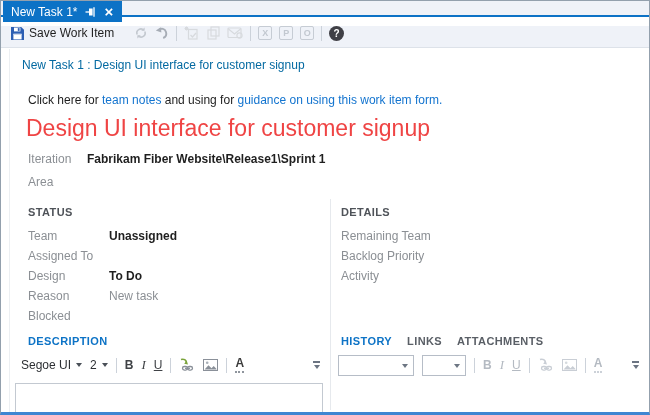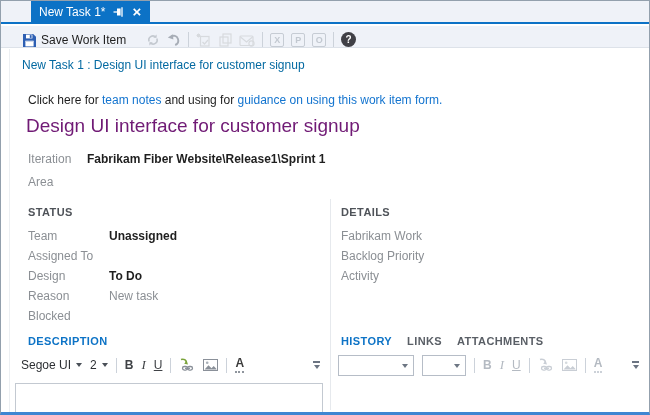--- a/index.html
+++ b/index.html
@@ -2,45 +2,45 @@
 <html><head>
 <meta charset="utf-8">
 <style>
   * { margin:0; padding:0; box-sizing:border-box; }
   body { font-family:"Liberation Sans", sans-serif; background:#fff; }
   .window {
     position:relative; width:650px; height:415px; background:#fff;
     border:1px solid #93a0ad; border-bottom:3px solid #3f86d2; overflow:hidden;
   }
   
-  .tabstrip { position:absolute; top:0; left:0; right:0; height:23px;
-    background:#eff2f8; border-bottom:2px solid #0c72c6; display:flex;padding-left:28px; }
+  .tabstrip { position:absolute; top:0; left:0; right:0; height:16px;
+    background:#eff2f8; border-bottom:2px solid #0c72c6; display:flex; }
   .tab-active { height:21px; background:#0c72c6; color:#fff; display:flex;
     align-items:center; gap:8px; padding:0 9px 0 8px; margin-left:2px; font-size:12px; }
   .tab-close { color:#fff; font-size:15px; font-weight:600; line-height:1; cursor:default; }
   
   .toolbar { position:absolute; top:25px; left:0; right:0; height:22px;
     background:#eff2f8; border-bottom:1px solid #dde2e9; display:flex;
-    align-items:flex-end; gap:7px; padding-left:22px; font-size:12px; color:#1e1e1e; }
+    align-items:flex-start; gap:7px; padding-left:10px; font-size:12px; color:#1e1e1e; }
   .tb-btn { display:flex; align-items:center; gap:5px; }
   .vsep { width:1px; height:15px; background:#ccd2da; }
   .chip { width:14px; height:14px; border:1px solid #c6ccd4; border-radius:2px;
     font-size:9px; font-weight:bold; color:#c2c8d0; display:flex;
     align-items:center; justify-content:center; }
   .help-circle { width:15px; height:15px; border-radius:50%; background:#404046;
     color:#fff; font-size:10px; font-weight:bold; display:flex;
     align-items:center; justify-content:center; }
   
   .content { position:absolute; top:48px; left:0; right:0; bottom:0; background:#fff; }
   .gutter-line { position:absolute; left:8px; top:0; bottom:0; width:1px; background:#eceff2; }
   .col-divider { position:absolute; left:329px; top:150px; bottom:2px; width:1px; background:#e6e9ed; }
   .info-line { position:absolute; left:21px; top:9px; font-size:12px; color:#0369a1; }
   .notes { position:absolute; left:27px; top:44px; font-size:12px; color:#1e1e1e; }
   .link { color:#1374cf; text-decoration:none; cursor:pointer; }
-  .doc-title { position:absolute; left:25px; top:66px; font-size:19px; font-weight:400; color:#701a75; }
+  .doc-title { position:absolute; left:25px; top:66px; font-size:23px; font-weight:400; color:#ef4444; }
   .frow { position:absolute; font-size:12px; }
   .flabel { color:#8b8f94; }
   .fvalue { color:#1f1f1f; font-weight:600; }
   .fvalue.muted { color:#8b8f94; font-weight:400; }
   .sec-header { position:absolute; font-size:11px; font-weight:bold; letter-spacing:.4px; color:#4f5359; }
   .sec-header.blue { color:#0d73c6; }
   .tabs-bottom { position:absolute; left:340px; top:286px; display:flex; gap:15px;
     font-size:11px; font-weight:bold; letter-spacing:.4px; }
   .btab { color:#5a5f66; cursor:pointer; }
   .btab.active { color:#0d73c6; }
@@ -169,21 +169,21 @@
     <div class="frow" style="left:27px; top:200px;"><span class="flabel">Assigned To</span></div>
     <div class="frow" style="left:108px; top:200px;"><span class="fvalue"></span></div>
     <div class="frow" style="left:27px; top:220px;"><span class="flabel">Design</span></div>
     <div class="frow" style="left:108px; top:220px;"><span class="fvalue">To Do</span></div>
     <div class="frow" style="left:27px; top:240px;"><span class="flabel">Reason</span></div>
     <div class="frow" style="left:108px; top:240px;"><span class="fvalue muted">New task</span></div>
     <div class="frow" style="left:27px; top:260px;"><span class="flabel">Blocked</span></div>
     <div class="frow" style="left:108px; top:260px;"><span class="fvalue"></span></div>
 
     <div class="sec-header" style="left:340px; top:157px;">DETAILS</div>
-    <div class="frow" style="left:340px; top:180px;"><span class="flabel">Fabrikam Work</span></div>
+    <div class="frow" style="left:340px; top:180px;"><span class="flabel">Remaining Team</span></div>
     <div class="frow" style="left:340px; top:200px;"><span class="flabel">Backlog Priority</span></div>
     <div class="frow" style="left:340px; top:220px;"><span class="flabel">Activity</span></div>
 
     <div class="sec-header blue" style="left:27px; top:286px;">DESCRIPTION</div>
     <div class="tabs-bottom">
       <span class="btab active">HISTORY</span>
       <span class="btab">LINKS</span>
       <span class="btab">ATTACHMENTS</span>
     </div>
 

